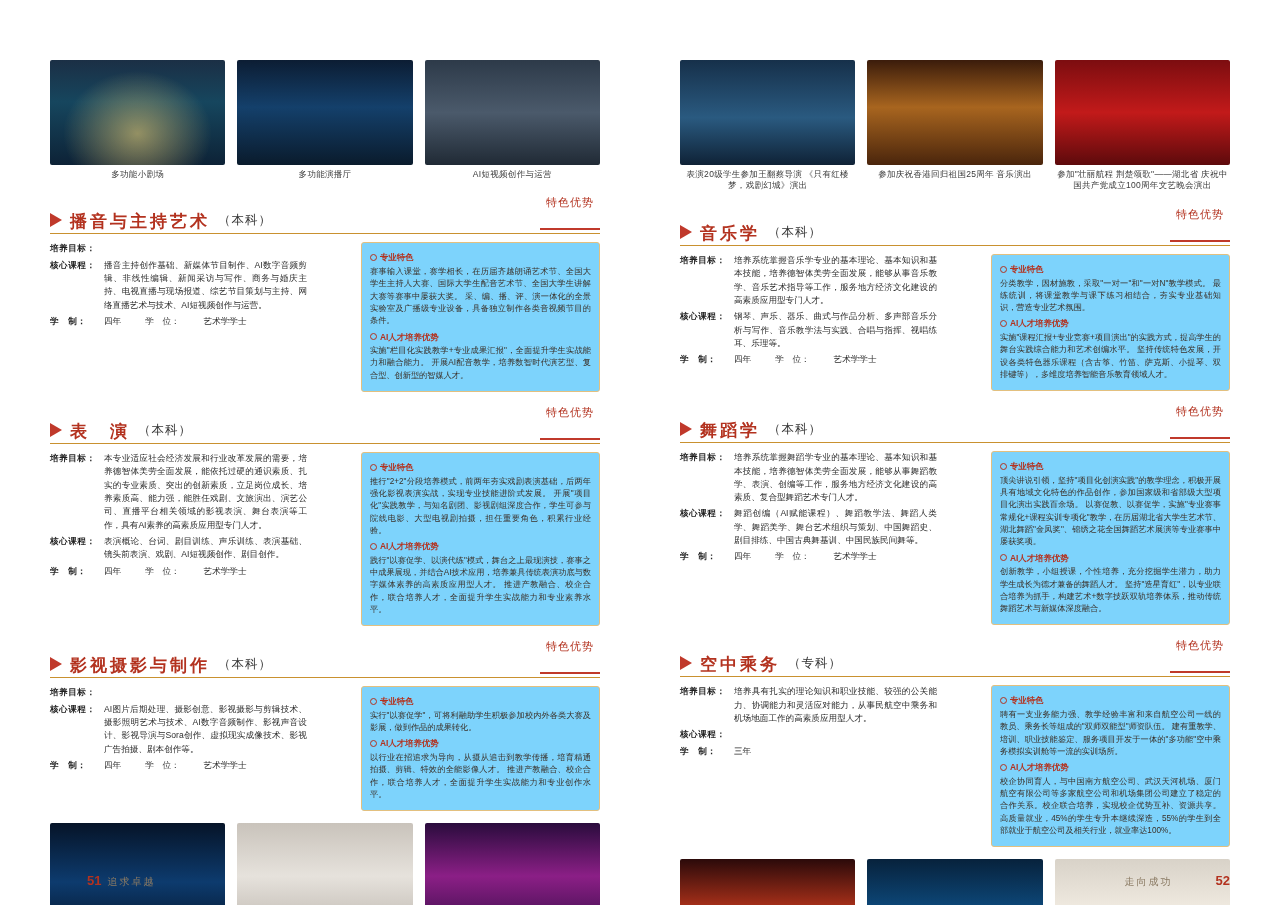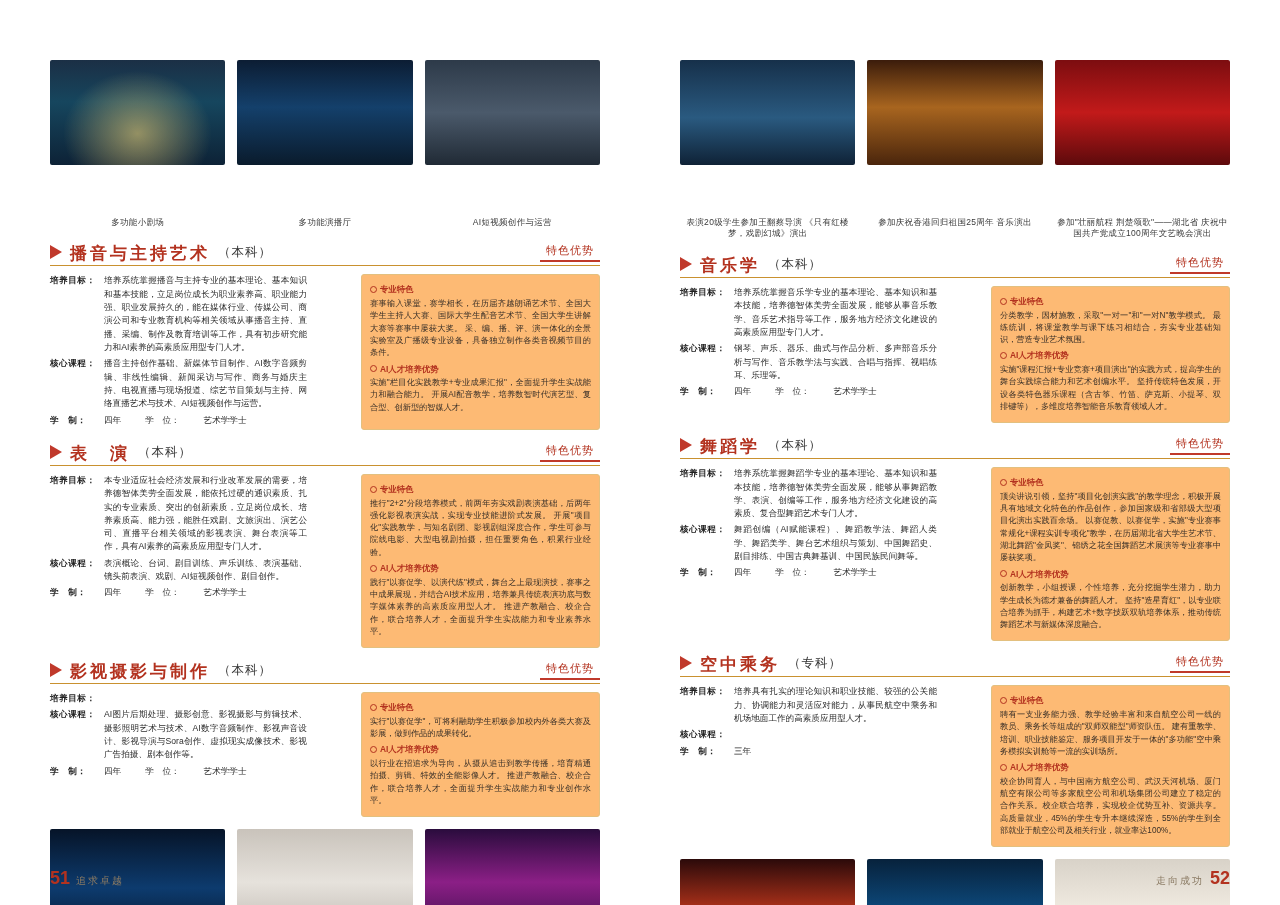--- a/index.html
+++ b/index.html
@@ -40,21 +40,20 @@
     display:flex;gap:12px;
     margin-bottom:14px;
   }
   .photo-caption{
     flex:1;
     text-align:center;
     font-size:8.5px;
     color:#3a3a3a;
     line-height:1.35;
     letter-spacing:.3px;
-    margin-top:48px;
   }
   .photo-row.bottom{height:118px;}
 
   
   .p-stage{background:
      radial-gradient(ellipse at 50% 70%,rgba(255,220,120,.55),rgba(0,0,0,0) 60%),
      linear-gradient(180deg,#1b2f45 0%,#16465e 40%,#0d2236 100%);}
   .p-studio{background:
      linear-gradient(180deg,#0c1d33 0%,#14406b 45%,#0a1b2c 100%),
      radial-gradient(circle at 35% 45%,rgba(90,160,255,.6),transparent 60%);}
@@ -118,38 +117,38 @@
     font-size:12.5px;
     color:#333;
     letter-spacing:1px;
     margin-bottom:1px;
   }
   .adv-tag{
     margin-left:auto;
     font-size:11px;
     color:#b3321f;
     letter-spacing:1px;
-    padding:1px 6px 2px;
+    padding:1px 6px 18px;
     border-bottom:2px solid #c0392b;
     margin-bottom:0;
   }
 
   .prog-body{
     display:flex;
     gap:10px;
   }
   .prog-left{
     width:52%;
     font-size:8.6px;
     line-height:1.55;
     color:#2c2c2c;
   }
   .prog-right{
     width:48%;
-    background:#fdba74;
+    background:#7dd3fc;
     border:1px solid #e3c07f;
     border-radius:3px;
     padding:6px 8px;
     font-size:8.2px;
     line-height:1.5;
     color:#3a3028;
     box-sizing:border-box;
     margin-left:44px;
   }
   .field{display:flex;margin-bottom:3px;}
@@ -186,23 +185,24 @@
     bottom:16px;
     font-size:10px;
     color:#7a6a55;
     display:flex;
     align-items:baseline;
     gap:6px;
   }
   .footer.l{left:50px;}
   .footer.r{right:50px;}
   .pnum{
-    font-size:18px;
+    font-size:13px;
     font-weight:bold;
     color:#b3321f;
+    margin-left:37px;
   }
   .ftxt{letter-spacing:2px;color:#8a7a63;}
 </style>
 </head>
 <body>
 
 <div class="page">
 
   <div class="col left">
 
@@ -221,21 +221,20 @@
       <div class="prog-head">
         <span class="tri"></span>
         <span class="prog-title">播音与主持艺术</span>
         <span class="prog-level">（本科）</span>
         <span class="adv-tag">特色优势</span>
       </div>
       <div class="prog-body">
         <div class="prog-left">
           <div class="field">
               <div class="k">培养目标：</div>
-              <div class="v">培养系统掌握播音与主持专业的基本理论、基本知识和基本技能，立足岗位成长为职业素养高、职业能力强、职业发展持久的，能在媒体行业、传媒公司、商演公司和专业教育机构等相关领域从事播音主持、直播、采编、制作及教育培训等工作，具有初步研究能力和AI素养的高素质应用型专门人才。</div>
             </div>
           <div class="field">
               <div class="k">核心课程：</div>
               <div class="v">播音主持创作基础、新媒体节目制作、AI数字音频剪辑、非线性编辑、新闻采访与写作、商务与婚庆主持、电视直播与现场报道、综艺节目策划与主持、网络直播艺术与技术、AI短视频创作与运营。</div>
             </div>
           <div class="field inline">
               <div class="k">学　制：</div>
               <div class="v">
                 <span>四年</span>
                 <span>学　位：</span>

